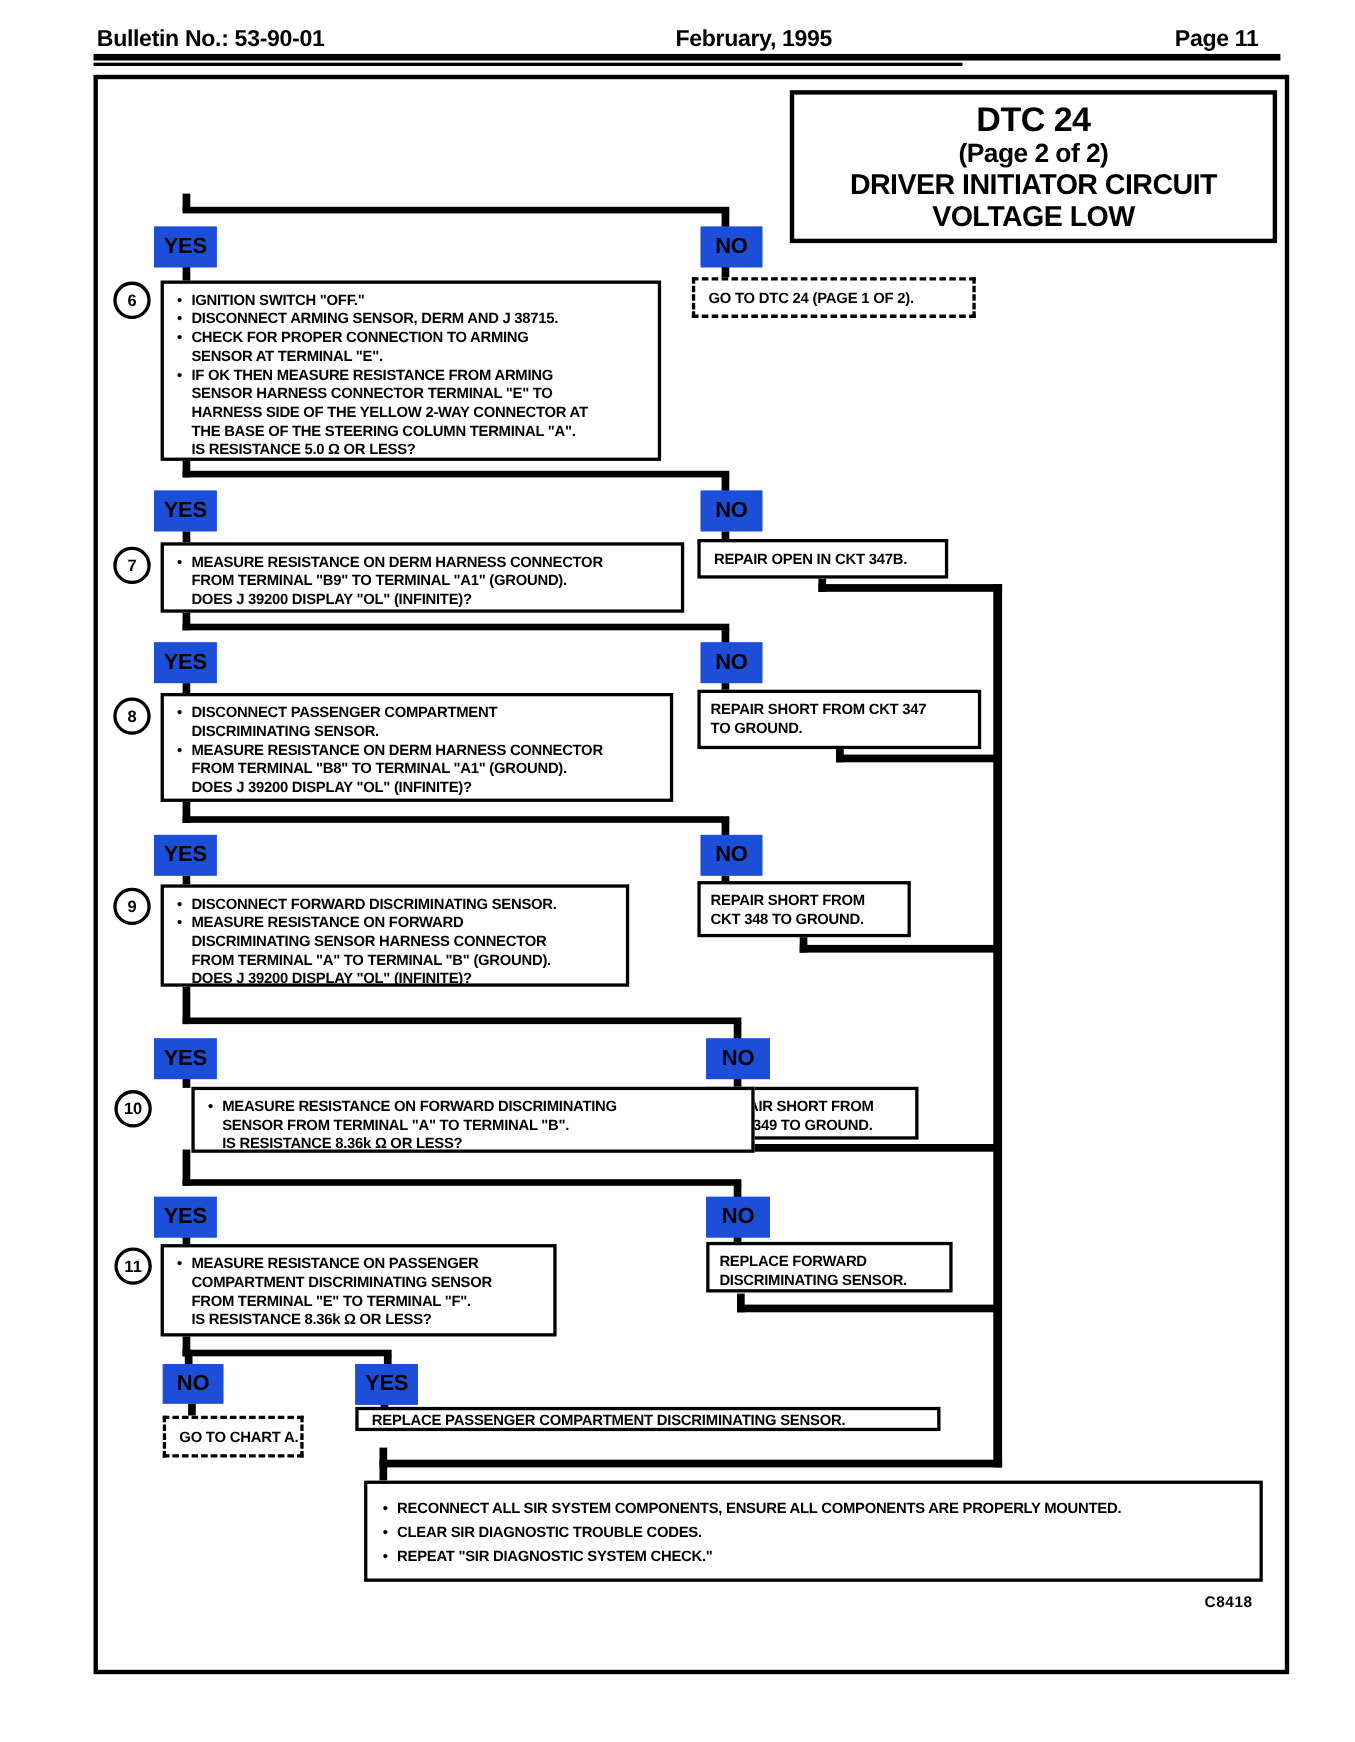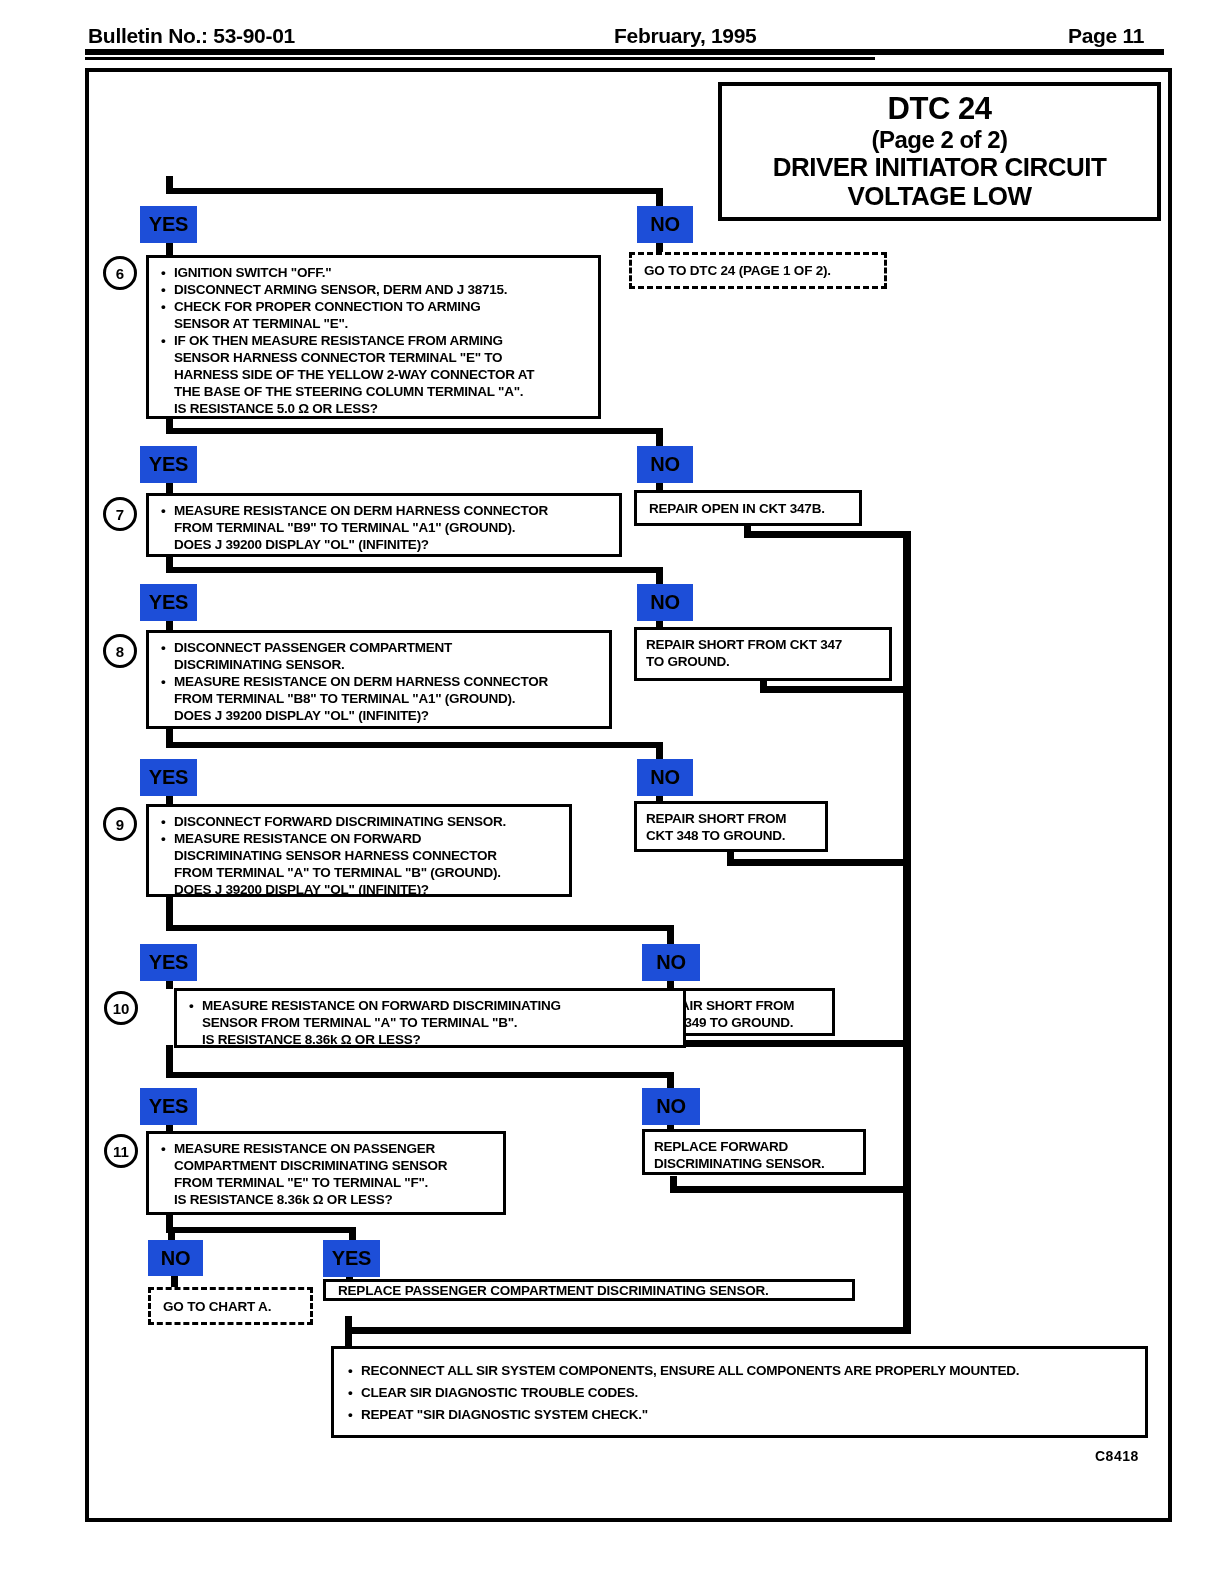--- a/index.html
+++ b/index.html
@@ -197,21 +197,21 @@
   <div class="circ" style="left:104px;top:1134px;">11</div>
   <div class="box stx pad" style="left:146px;top:1131px;width:360px;height:84px;">
     <div class="bl">MEASURE RESISTANCE ON PASSENGER</div>
     <div class="cl">COMPARTMENT DISCRIMINATING SENSOR</div>
     <div class="cl">FROM TERMINAL "E" TO TERMINAL "F".</div>
     <div class="cl">IS RESISTANCE 8.36k Ω OR LESS?</div>
   </div>
 
   <div class="lbl" style="left:148px;top:1240px;width:55px;height:36px;">NO</div>
   <div class="lbl" style="left:323px;top:1240px;width:57px;height:37px;">YES</div>
-  <div class="box dash qc" style="left:148px;top:1287px;width:165px;height:38px;font-size:13.5px;">GO TO CHART A.</div>
+  <div class="box dash qc" style="left:148px;top:1287px;width:128px;height:38px;font-size:13.5px;">GO TO CHART A.</div>
   <div class="box qc" style="left:323px;top:1279px;width:532px;height:22px;font-size:13.5px;">REPLACE PASSENGER COMPARTMENT DISCRIMINATING SENSOR.</div>
 
   <div class="box stx" style="left:331px;top:1346px;width:817px;height:92px;padding:11px 8px 4px 12px;line-height:22px;">
     <div class="bl">RECONNECT ALL SIR SYSTEM COMPONENTS, ENSURE ALL COMPONENTS ARE PROPERLY MOUNTED.</div>
     <div class="bl">CLEAR SIR DIAGNOSTIC TROUBLE CODES.</div>
     <div class="bl">REPEAT "SIR DIAGNOSTIC SYSTEM CHECK."</div>
   </div>
 
   <div class="fig" style="left:1095px;top:1448px;">C8418</div>
 

